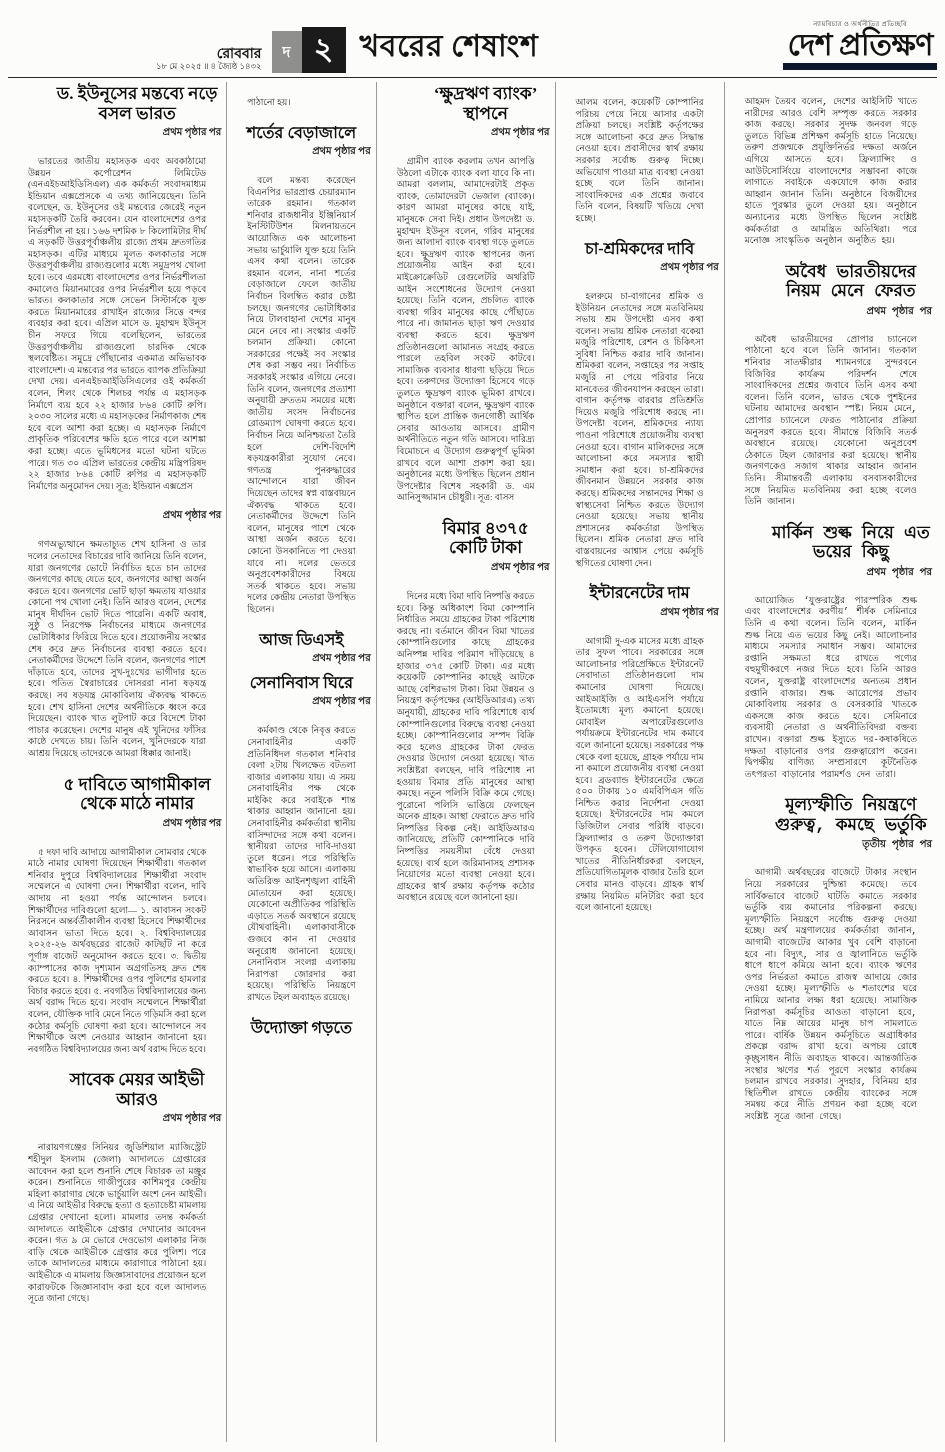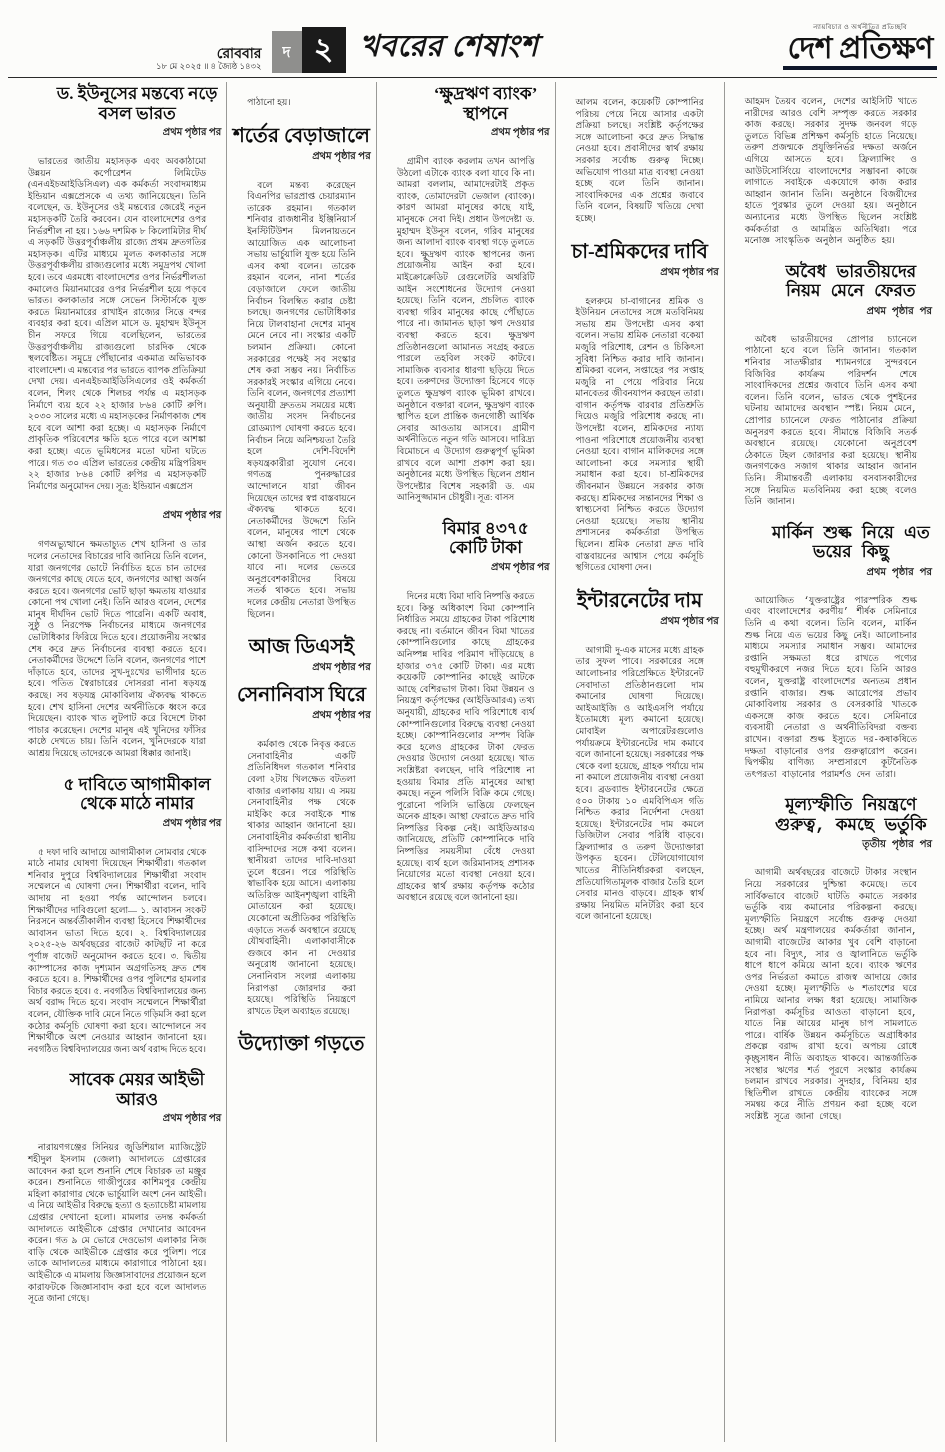--- a/index.html
+++ b/index.html
@@ -13,35 +13,35 @@
   .masthead{display:flex;align-items:flex-end;border-bottom:1.6px solid #2a2a2a;
     padding-bottom:4px;height:72px;box-sizing:border-box;}
   .mh-spacer{flex:0 0 148px;}
   .dateblock{text-align:right;line-height:1.1;padding-bottom:2px;}
   .day{font-weight:bold;font-size:14px;}
   .date{font-size:8.5px;color:#222;}
   .ornament{width:30px;height:42px;background:#8f8f8d;color:#fff;margin:0 0 0 10px;
     display:flex;align-items:center;justify-content:center;font-size:15px;font-weight:bold;}
   .pagenum{width:44px;height:46px;background:#1b1b1b;color:#fff;display:flex;
     align-items:center;justify-content:center;font-size:30px;font-weight:bold;}
-  .section-title{font-size:30px;font-weight:800;margin:0 0 0 14px;letter-spacing:.5px;font-style:italic;}
+  .section-title{font-size:30px;font-weight:800;margin:0 0 0 14px;letter-spacing:.5px;}
   .mh-flex{flex:1 1 auto;}
   .logoblock{text-align:center;padding-bottom:3px;}
   .tagline{font-size:6.5px;color:#333;letter-spacing:.5px;}
-  .papername{font-size:30px;font-weight:900;line-height:1;border-bottom:4px solid #0f172a;
+  .papername{font-size:30px;font-weight:900;line-height:1;border-bottom:7px solid #0f172a;
     padding:0 4px 3px 4px;letter-spacing:-.5px;}
   
   .content{display:flex;height:1360px;overflow:hidden;margin-top:4px;}
   .col{box-sizing:border-box;padding:0 5px;overflow:hidden;}
   .col + .col{border-left:1px solid #9a9a97;}
   .c1{width:222px;}.c2{width:152px;}.c3{width:182px;}.c4{width:172px;}.c5{width:217px;font-family:Liberation Mono, monospace;}
   .art{margin:0 0 7px 0;}
   .hl{font-weight:800;text-align:center;margin:2px 0 0 0;line-height:1.15;color:#0d0d0d;}
   .hl-lg{font-size:17px;margin-left:40px;}
-  .hl-md{font-size:20px;}
+  .hl-md{font-size:16px;}
   .cont{font-size:10px;font-weight:bold;text-align:right;margin:1px 0 2px 0;color:#222;}
   .body{font-size:9px;line-height:11.6px;text-align:justify;margin:15px;
     text-indent:10px;word-break:break-word;color:#1c1c1c;}
   .frag .body{text-indent:0;}
   .frag{margin-bottom:5px;}
 </style>
 </head>
 <body>
 
 <div class="page">

